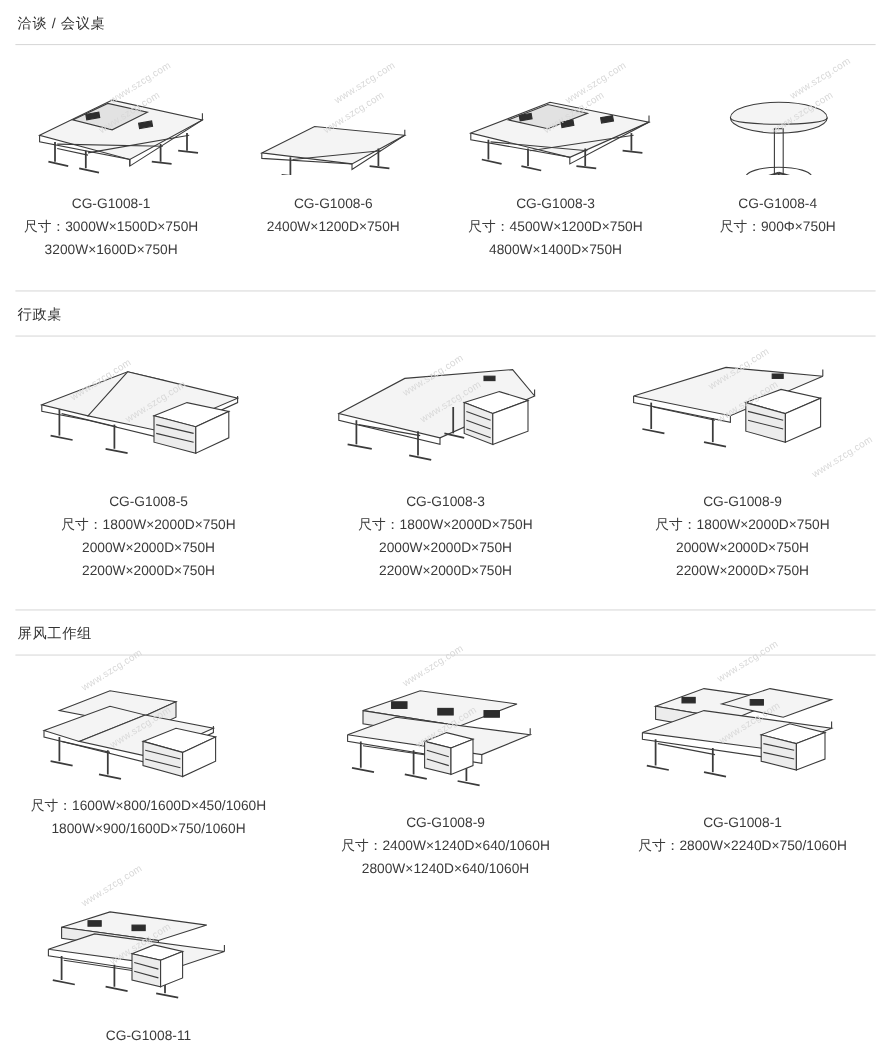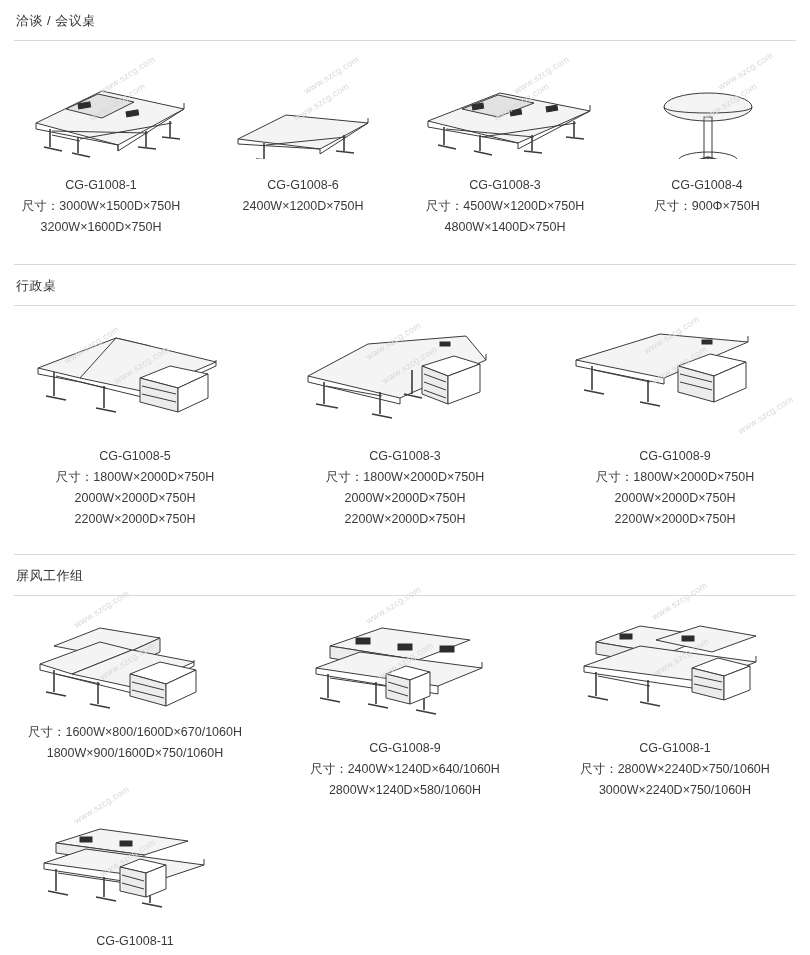--- a/index.html
+++ b/index.html
@@ -324,21 +324,21 @@
             <polyline class="ln2" points="70,92 90,96"></polyline>
             <polyline class="ln" points="36,62 80,72"></polyline>
             <polygon class="side" points="110,62 140,50 176,58 146,72"></polygon>
             <polygon class="grayside" points="110,62 146,72 146,94 110,84"></polygon>
             <polygon class="side" points="146,72 176,58 176,80 146,94"></polygon>
             <polyline class="ln" points="112,70 144,78"></polyline>
             <polyline class="ln" points="112,78 144,86"></polyline>
           </svg>
         </div>
         <div class="dims">
-          <div>尺寸：1600W×800/1600D×670/1060H</div>
+          <div>尺寸：1600W×800/1600D×450/1060H</div>
           <div>1800W×900/1600D×750/1060H</div>
         </div>
         <div class="wm" style="left:96px; top:44px;">www.szcg.com</div>
       </div>
 
       <div class="cell" style="width:270px;">
         <div class="art" style="height:110px;">
           <svg width="230" height="110" viewBox="0 0 230 110">
             <polygon class="top" points="40,34 92,16 180,28 128,48"></polygon>
             <polygon class="grayside" points="40,34 128,48 128,60 40,46"></polygon>
@@ -358,21 +358,21 @@
             <polygon class="side" points="96,62 116,54 140,60 120,68"></polygon>
             <polygon class="grayside" points="96,62 120,68 120,92 96,86"></polygon>
             <polygon class="side" points="120,68 140,60 140,84 120,92"></polygon>
             <polyline class="ln" points="98,70 118,76"></polyline>
             <polyline class="ln" points="98,78 118,84"></polyline>
           </svg>
         </div>
         <div class="code">CG-G1008-9</div>
         <div class="dims">
           <div>尺寸：2400W×1240D×640/1060H</div>
-          <div>2800W×1240D×580/1060H</div>
+          <div>2800W×1240D×640/1060H</div>
         </div>
         <div class="wm" style="left:104px; top:44px;">www.szcg.com</div>
       </div>
 
       <div class="cell" style="width:270px;">
         <div class="art" style="height:110px;">
           <svg width="230" height="110" viewBox="0 0 230 110">
             <polygon class="top" points="36,30 80,14 150,24 106,42"></polygon>
             <polygon class="grayside" points="36,30 106,42 106,54 36,42"></polygon>
             <polygon class="top" points="96,28 140,14 196,24 152,40"></polygon>
@@ -389,21 +389,20 @@
             <polygon class="side" points="132,56 158,46 190,54 164,64"></polygon>
             <polygon class="grayside" points="132,56 164,64 164,88 132,80"></polygon>
             <polygon class="side" points="164,64 190,54 190,78 164,88"></polygon>
             <polyline class="ln" points="134,64 162,70"></polyline>
             <polyline class="ln" points="134,72 162,78"></polyline>
           </svg>
         </div>
         <div class="code">CG-G1008-1</div>
         <div class="dims">
           <div>尺寸：2800W×2240D×750/1060H</div>
-          <div>3000W×2240D×750/1060H</div>
         </div>
         <div class="wm" style="left:110px; top:40px;">www.szcg.com</div>
       </div>
 
     </div>
 
     <div class="row" style="padding-top:14px;">
       <div class="cell" style="width:270px;">
         <div class="art" style="height:92px;">
           <svg width="230" height="92" viewBox="0 0 230 92">

